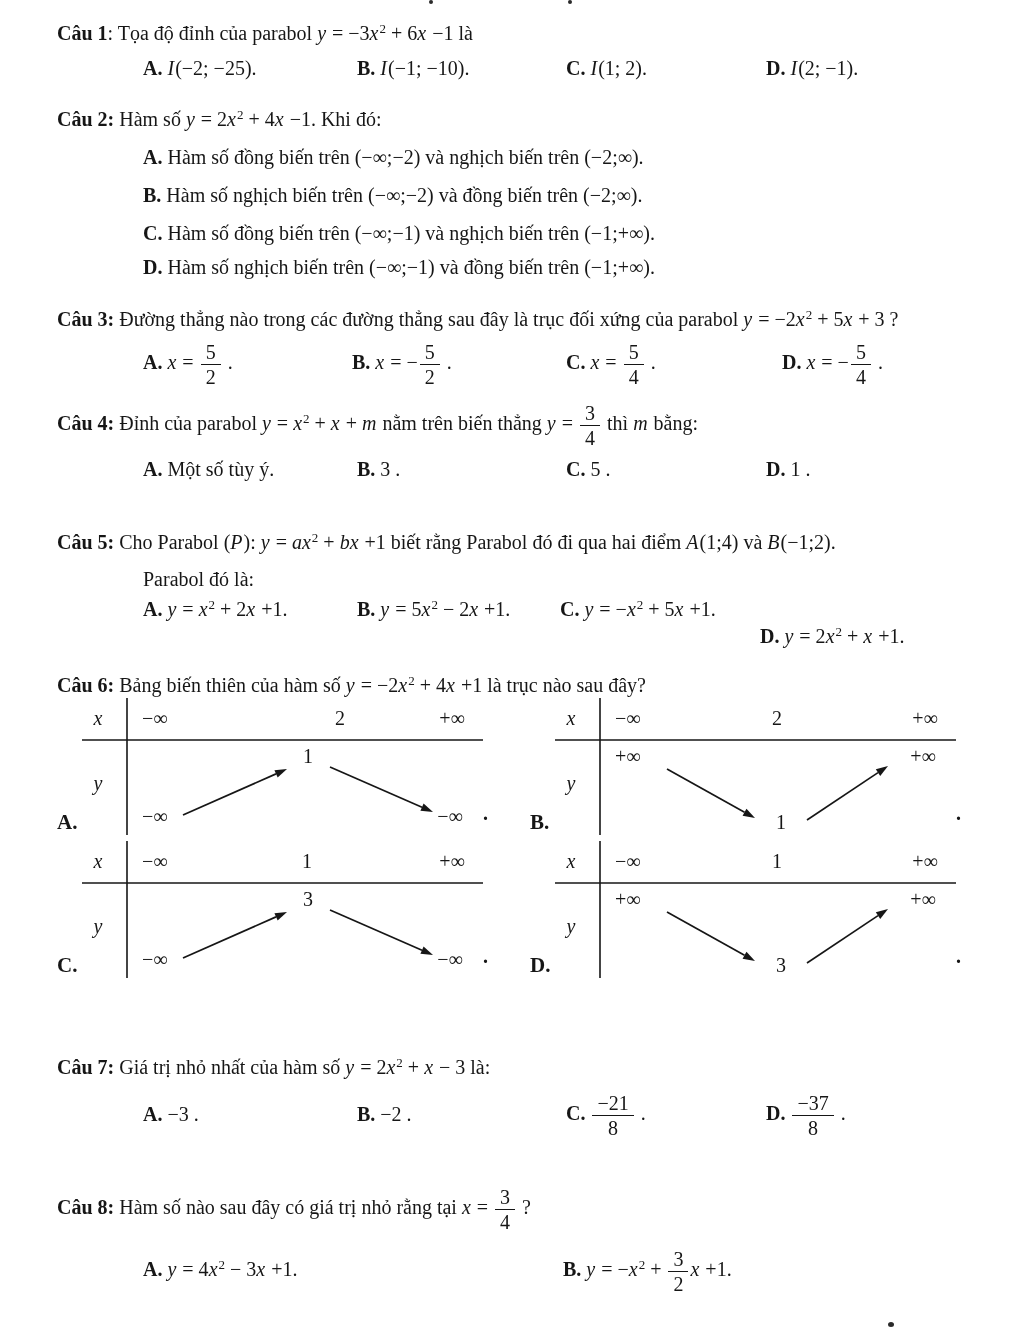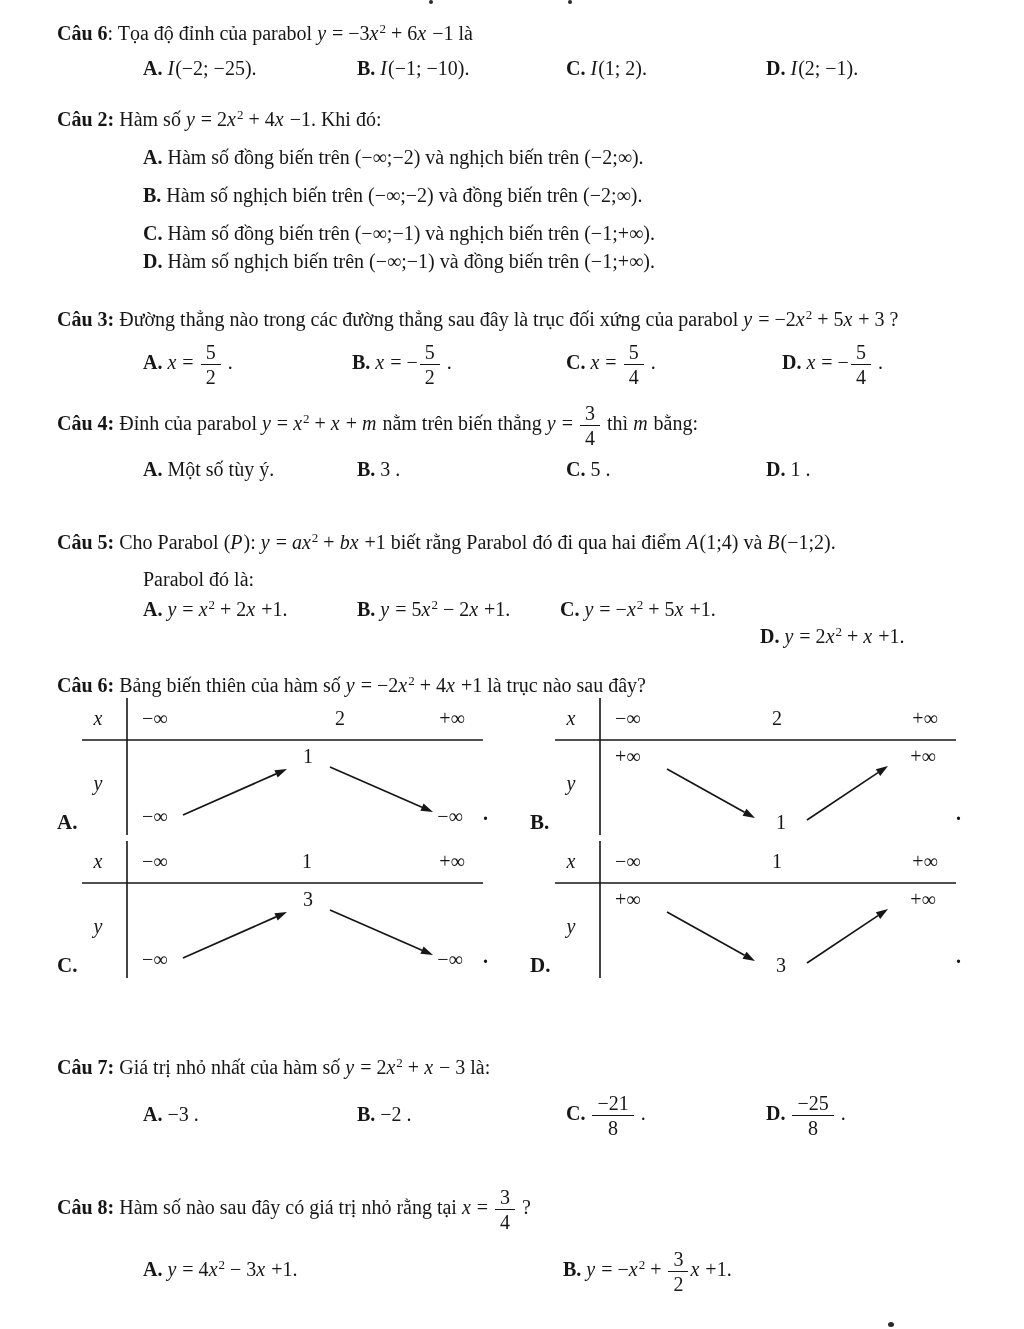--- a/index.html
+++ b/index.html
@@ -25,34 +25,34 @@
   .stray { position:absolute; background:#2a2a2a; border-radius:50%; }
 </style>
 </head>
 <body>
 
 <div class="stray" style="left:429px;top:0;width:4px;height:4px"></div>
 <div class="stray" style="left:568px;top:0;width:4px;height:4px"></div>
 <div class="stray" style="left:888px;top:1322px;width:6px;height:5px"></div>
 
 <div class="abs" style="left:57px;top:22px">
-  <b>Câu 6</b><span>: Tọa độ đỉnh của parabol </span><span class="m"><i>y</i> = −3<i>x</i><sup>2</sup> + 6<i>x</i> −1</span><span> là</span>
+  <b>Câu 1</b><span>: Tọa độ đỉnh của parabol </span><span class="m"><i>y</i> = −3<i>x</i><sup>2</sup> + 6<i>x</i> −1</span><span> là</span>
 </div>
 <div class="abs" style="left:143px;top:57px"><b class="optletter">A.</b> <span class="m"><i>I</i>(−2; −25).</span></div>
 <div class="abs" style="left:357px;top:57px"><b class="optletter">B.</b> <span class="m"><i>I</i>(−1; −10).</span></div>
 <div class="abs" style="left:566px;top:57px"><b class="optletter">C.</b> <span class="m"><i>I</i>(1; 2).</span></div>
 <div class="abs" style="left:766px;top:57px"><b class="optletter">D.</b> <span class="m"><i>I</i>(2; −1).</span></div>
 
 <div class="abs" style="left:57px;top:108px">
   <b>Câu 2:</b><span> Hàm số </span><span class="m"><i>y</i> = 2<i>x</i><sup>2</sup> + 4<i>x</i> −1</span><span>. Khi đó:</span>
 </div>
 <div class="abs" style="left:143px;top:146px"><b class="optletter">A.</b> <span>Hàm số đồng biến trên </span><span class="m">(−∞;−2)</span><span> và nghịch biến trên </span><span class="m">(−2;∞)</span><span>.</span></div>
 <div class="abs" style="left:143px;top:184px"><b class="optletter">B.</b> <span>Hàm số nghịch biến trên </span><span class="m">(−∞;−2)</span><span> và đồng biến trên </span><span class="m">(−2;∞)</span><span>.</span></div>
 <div class="abs" style="left:143px;top:222px"><b class="optletter">C.</b> <span>Hàm số đồng biến trên </span><span class="m">(−∞;−1)</span><span> và nghịch biến trên </span><span class="m">(−1;+∞)</span><span>.</span></div>
-<div class="abs" style="left:143px;top:250px"><b class="optletter">D.</b> <span>Hàm số nghịch biến trên </span><span class="m">(−∞;−1)</span><span> và đồng biến trên </span><span class="m">(−1;+∞)</span><span>.</span></div>
+<div class="abs" style="left:143px;top:256px"><b class="optletter">D.</b> <span>Hàm số nghịch biến trên </span><span class="m">(−∞;−1)</span><span> và đồng biến trên </span><span class="m">(−1;+∞)</span><span>.</span></div>
 
 <div class="abs" style="left:57px;top:308px">
   <b>Câu 3:</b><span> Đường thẳng nào trong các đường thẳng sau đây là trục đối xứng của parabol </span><span class="m"><i>y</i> = −2<i>x</i><sup>2</sup> + 5<i>x</i> + 3</span><span> ?</span>
 </div>
 <div class="abs" style="left:143px;top:341px"><b class="optletter">A.</b> <span class="m"><i>x</i> = <span class="frac"><span class="fn">5</span><span class="fd">2</span></span> .</span></div>
 <div class="abs" style="left:352px;top:341px"><b class="optletter">B.</b> <span class="m"><i>x</i> = −<span class="frac"><span class="fn">5</span><span class="fd">2</span></span> .</span></div>
 <div class="abs" style="left:566px;top:341px"><b class="optletter">C.</b> <span class="m"><i>x</i> = <span class="frac"><span class="fn">5</span><span class="fd">4</span></span> .</span></div>
 <div class="abs" style="left:782px;top:341px"><b class="optletter">D.</b> <span class="m"><i>x</i> = −<span class="frac"><span class="fn">5</span><span class="fd">4</span></span> .</span></div>
 
 <div class="abs" style="left:57px;top:402px">
@@ -171,19 +171,19 @@
     </svg>
     <span class="tdot">.</span>
   </div>
 
 <div class="abs" style="left:57px;top:1056px">
   <b>Câu 7:</b><span> Giá trị nhỏ nhất của hàm số </span><span class="m"><i>y</i> = 2<i>x</i><sup>2</sup> + <i>x</i> − 3</span><span> là:</span>
 </div>
 <div class="abs" style="left:143px;top:1103px"><b class="optletter">A.</b> <span class="m">−3 .</span></div>
 <div class="abs" style="left:357px;top:1103px"><b class="optletter">B.</b> <span class="m">−2 .</span></div>
 <div class="abs" style="left:566px;top:1092px"><b class="optletter">C.</b> <span class="m"><span class="frac"><span class="fn">−21</span><span class="fd">8</span></span> .</span></div>
-<div class="abs" style="left:766px;top:1092px"><b class="optletter">D.</b> <span class="m"><span class="frac"><span class="fn">−25</span><span class="fd">8</span></span> .</span></div>
+<div class="abs" style="left:766px;top:1092px"><b class="optletter">D.</b> <span class="m"><span class="frac"><span class="fn">−37</span><span class="fd">8</span></span> .</span></div>
 
 <div class="abs" style="left:57px;top:1186px">
   <b>Câu 8:</b><span> Hàm số nào sau đây có giá trị nhỏ rằng tại </span><span class="m"><i>x</i> = <span class="frac"><span class="fn">3</span><span class="fd">4</span></span></span><span> ?</span>
 </div>
 <div class="abs" style="left:143px;top:1258px"><b class="optletter">A.</b> <span class="m"><i>y</i> = 4<i>x</i><sup>2</sup> − 3<i>x</i> +1.</span></div>
 <div class="abs" style="left:563px;top:1248px"><b class="optletter">B.</b> <span class="m"><i>y</i> = −<i>x</i><sup>2</sup> + <span class="frac"><span class="fn">3</span><span class="fd">2</span></span><i>x</i> +1.</span></div>
 
 </body></html>

